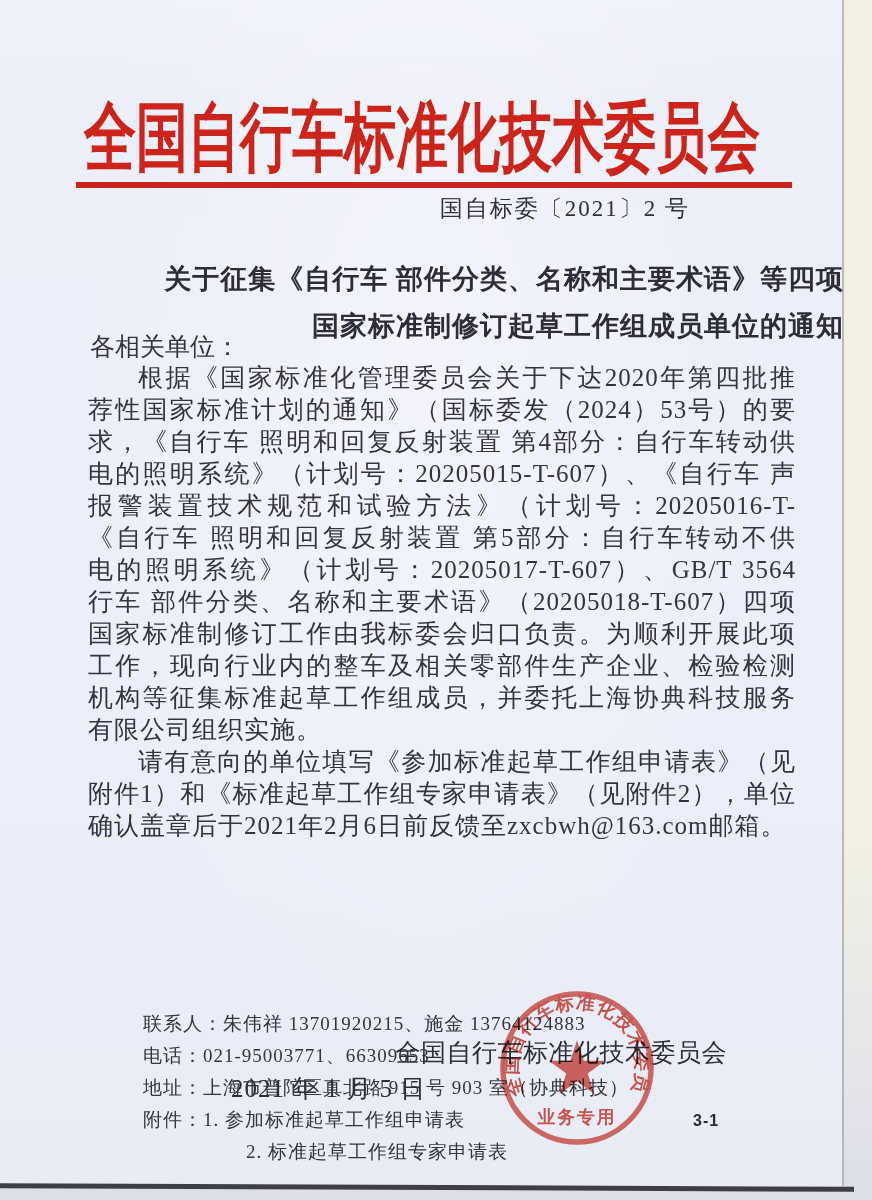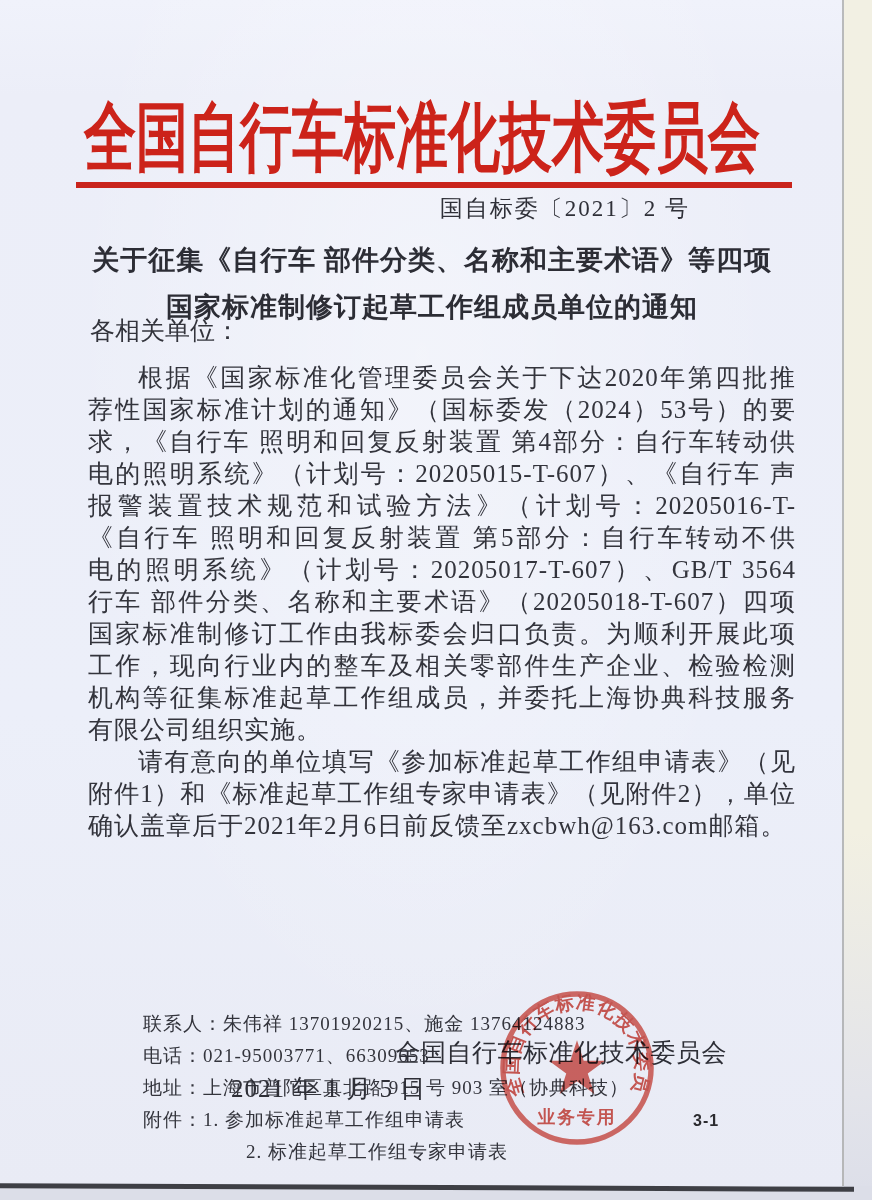--- a/index.html
+++ b/index.html
@@ -47,28 +47,29 @@
   .red-rule {
     position:absolute; left:76px; top:182px; width:716px; height:6px;
     background:#c9241c;
   }
   .doc-number {
     position:absolute; left:0; top:193px; width:690px;
     text-align:right; font-size:23px; letter-spacing:2px; color:#2f3038;
     white-space:nowrap;
   }
   .notice-title-1, .notice-title-2 {
-    position:absolute; left:20px; width:824px; text-align:center;
+    position:absolute; left:20px; width:824px; text-align:right;
     font-size:27px; font-weight:bold; letter-spacing:1px; color:#2c2d35;
     white-space:nowrap;
+    margin-top:19px;
   }
   .notice-title-1 { top:242px; }
   .notice-title-2 { top:289px; }
   .salutation {
-    position:absolute; left:90px; top:314px; font-size:25px; color:#33343c;
+    position:absolute; left:90px; top:330px; font-size:25px; color:#33343c;
   }
   .body-block {
     position:absolute; left:88px; top:362px; width:708px;
   }
   .bline {
     font-size:25px; line-height:32px; height:32px; white-space:nowrap;
     letter-spacing:1px; color:#33343c;
   }
   .bline.j { text-align:justify; text-align-last:justify; white-space:normal; height:32px; overflow:hidden; }
   .bline.indent { text-indent:50px; }

